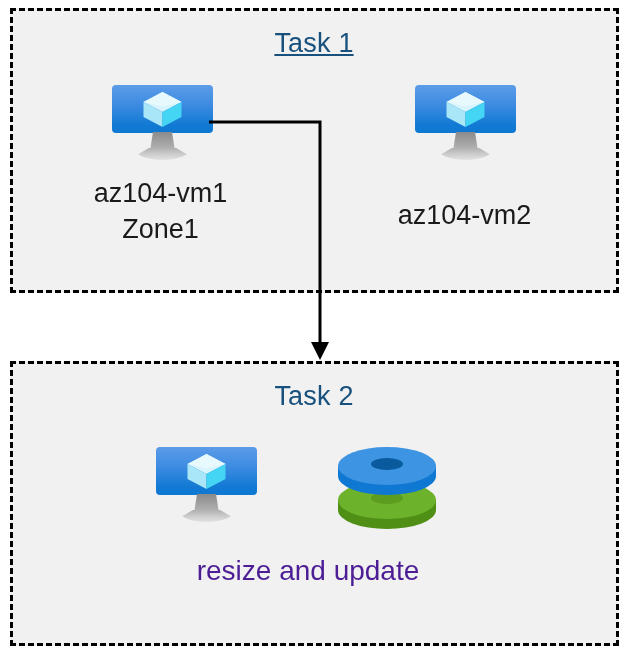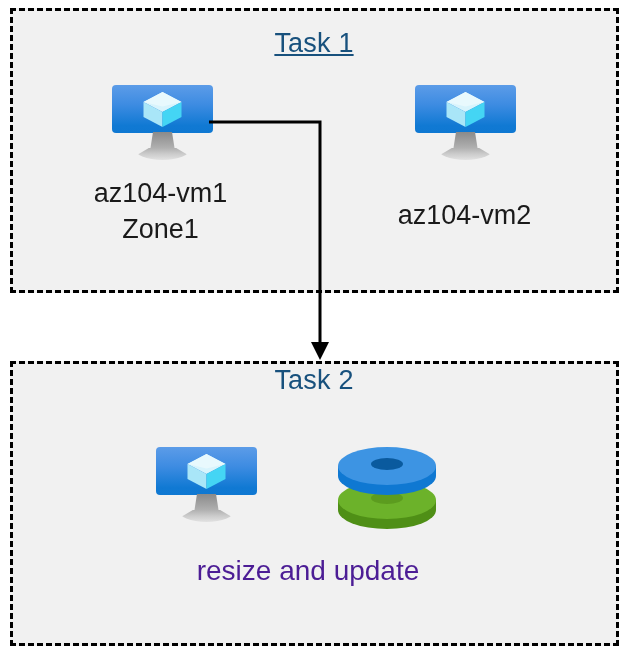--- a/index.html
+++ b/index.html
@@ -49,21 +49,21 @@
     left: 0;
     right: 0;
     text-align: center;
     color: #18517d;
     font-size: 27px;
     line-height: 32px;
     letter-spacing: 0.2px;
     white-space: nowrap;
   }
   #task1-title { top: 27px; text-decoration: underline; }
-  #task2-title { top: 364px; }
+  #task2-title { top: 380px; }
 
   
   .node-label {
     position: absolute;
     text-align: center;
     color: #1a1a1a;
     font-size: 27px;
     line-height: 36px;
     white-space: nowrap;
   }

